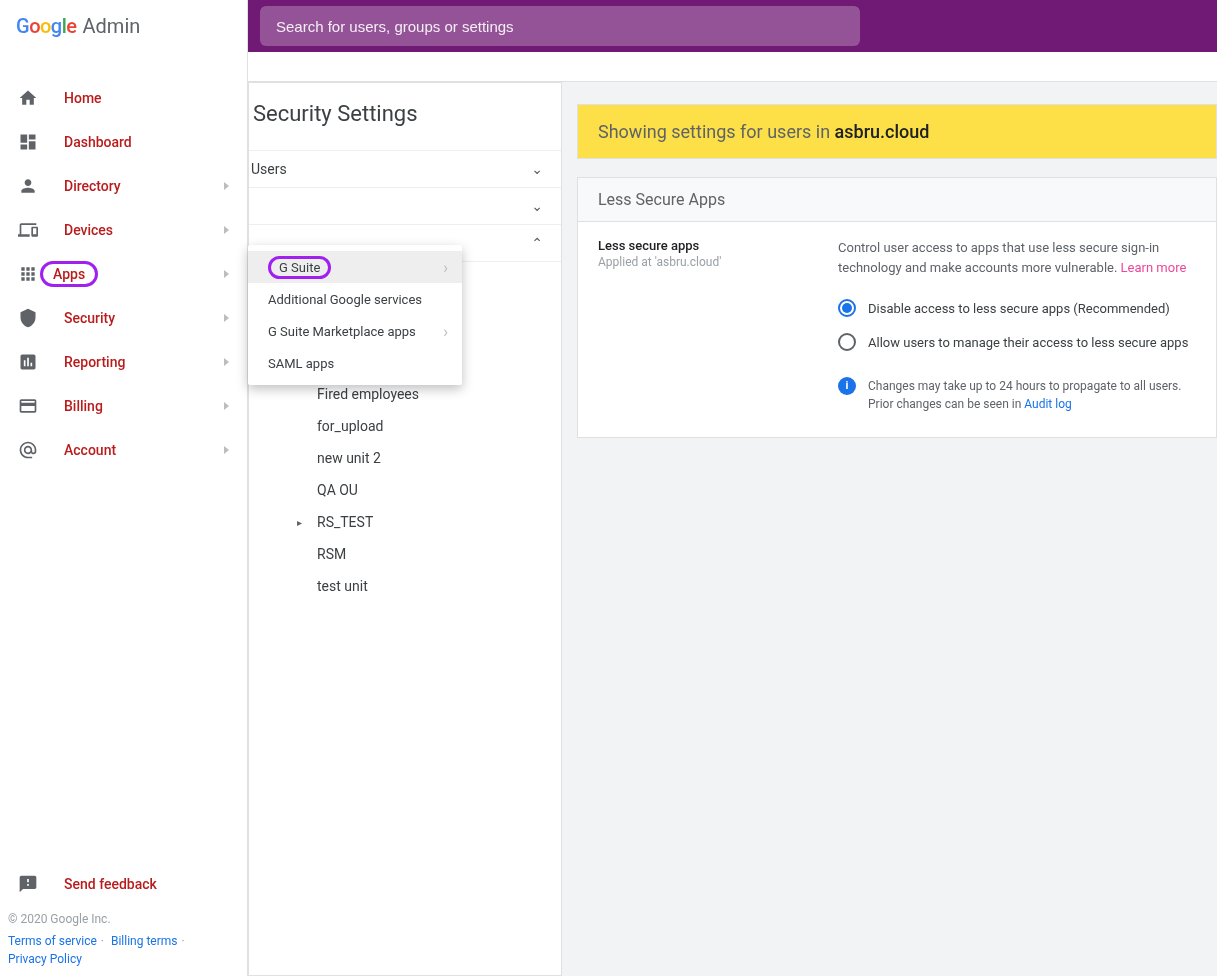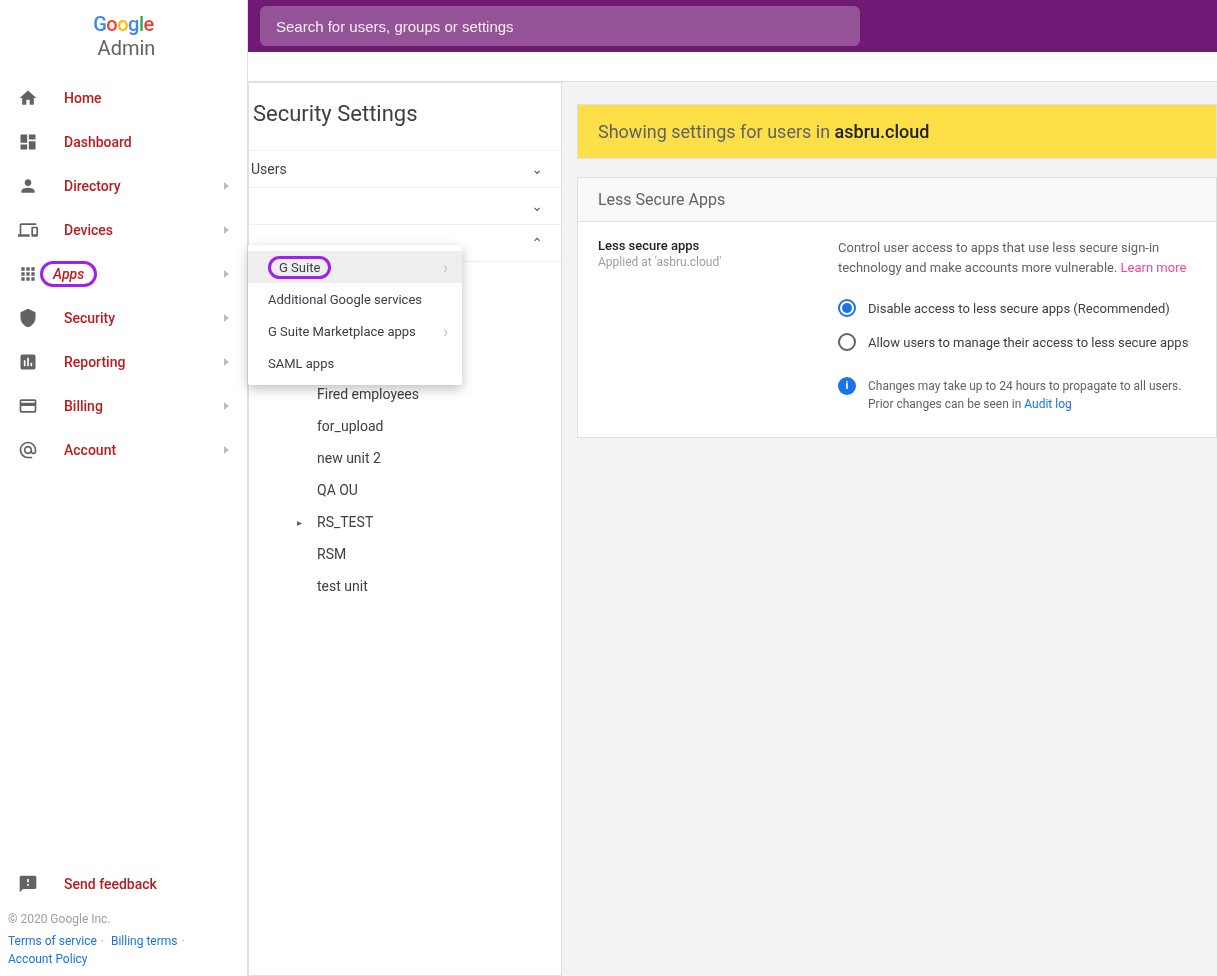--- a/index.html
+++ b/index.html
@@ -6,31 +6,31 @@
 body { font-family: Roboto, Arial, sans-serif; font-size: 14px; color: #202124; background: #f1f3f4; width: 1217px; height: 976px; overflow: hidden; position: relative; }
 
 
 .topbar { position: absolute; left: 248px; right: 0; top: 0; height: 52px; background: #701a75; display: flex; align-items: center; padding-left: 12px; }
 .search-box { background: rgba(255,255,255,0.25); border-radius: 6px; height: 40px; width: 600px; display: flex; align-items: center; padding: 0 16px; color: #fff; }
 .search-input { background: transparent; border: none; outline: none; width: 100%; color: #fff; font-size: 15px; }
 .search-input::placeholder { color: rgba(255,255,255,0.9); }
 
 
 .sidebar { position: absolute; left: 0; top: 0; width: 248px; height: 976px; background: #fff; border-right: 1px solid #e0e0e0; display: flex; flex-direction: column; }
-.logo { display: flex; align-items: center; padding: 12px 16px; height: 52px; flex-direction: column; }
+.logo { display: flex; align-items: center; padding: 12px 16px; height: 52px; }
 .logo-google { font-size: 20px; font-weight: 500; letter-spacing: -0.5px; }
 .g1{color:#4285f4}.g2{color:#ea4335}.g3{color:#fbbc05}.g4{color:#4285f4}.g5{color:#34a853}.g6{color:#ea4335}
 .logo-admin { font-size: 20px; color:#5f6368; margin-left:6px; font-weight:400; }
 .nav { padding-top: 24px; flex: 1; }
 .nav-item { display: flex; align-items: center; height: 44px; padding: 0 16px; cursor: pointer; position: relative; }
 .nav-icon { width: 24px; height: 24px; display:flex; align-items:center; justify-content:center; color:#5f6368; }
 .nav-icon svg { width:20px; height:20px; fill:#5f6368; }
 .nav-label { font-size: 14px; font-weight:500; color:#b91c1c; margin-left: 24px; }
 .nav-arrow { position:absolute; right:18px; width:0; height:0; border-top:4px solid transparent; border-bottom:4px solid transparent; border-left:5px solid #bdbdbd; }
-.highlight-ring { border:3px solid #a020f0; border-radius:16px; padding:2px 10px; display:inline-block;font-style:italic; }
+.highlight-ring { border:3px solid #a020f0; border-radius:16px; padding:2px 10px; display:inline-block; }
 
 .sidebar-footer { padding: 8px 0; }
 .footer-text { font-size:12px; color:#9aa0a6; padding:6px 8px; }
 .footer-links { font-size:12px; padding:2px 8px; }
 .footer-links a { color:#1a73e8; text-decoration:none; }
 .footer-sep { color:#9aa0a6; margin:0 4px; }
 
 
 .submenu { position:absolute; left:248px; top:245px; width:214px; background:#fff; box-shadow:0 4px 12px rgba(0,0,0,0.25); border-radius:2px; z-index:50; padding:6px 0; }
 .submenu-item { display:flex; align-items:center; height:32px; padding:0 20px; font-size:13px; font-weight:400; color:#3c4043; cursor:pointer; position:relative; }
@@ -187,21 +187,21 @@
           </svg>
         </span>
       <span class="nav-label">Send feedback</span>
     </div>
     <div class="footer-text">© 2020 Google Inc.</div>
     <div class="footer-links">
       <a href="#">Terms of service</a><span class="footer-sep">·</span>
       <a href="#">Billing terms</a><span class="footer-sep">·</span>
     </div>
     <div class="footer-links">
-      <a href="#">Account Policy</a>
+      <a href="#">Privacy Policy</a>
     </div>
   </div>
 </div>
 
 <div class="submenu">
   <div class="submenu-item active">
     <span class="sub-highlight"><span>G Suite</span></span>
     <span class="submenu-arrow">›</span>
   </div>
   <div class="submenu-item">

